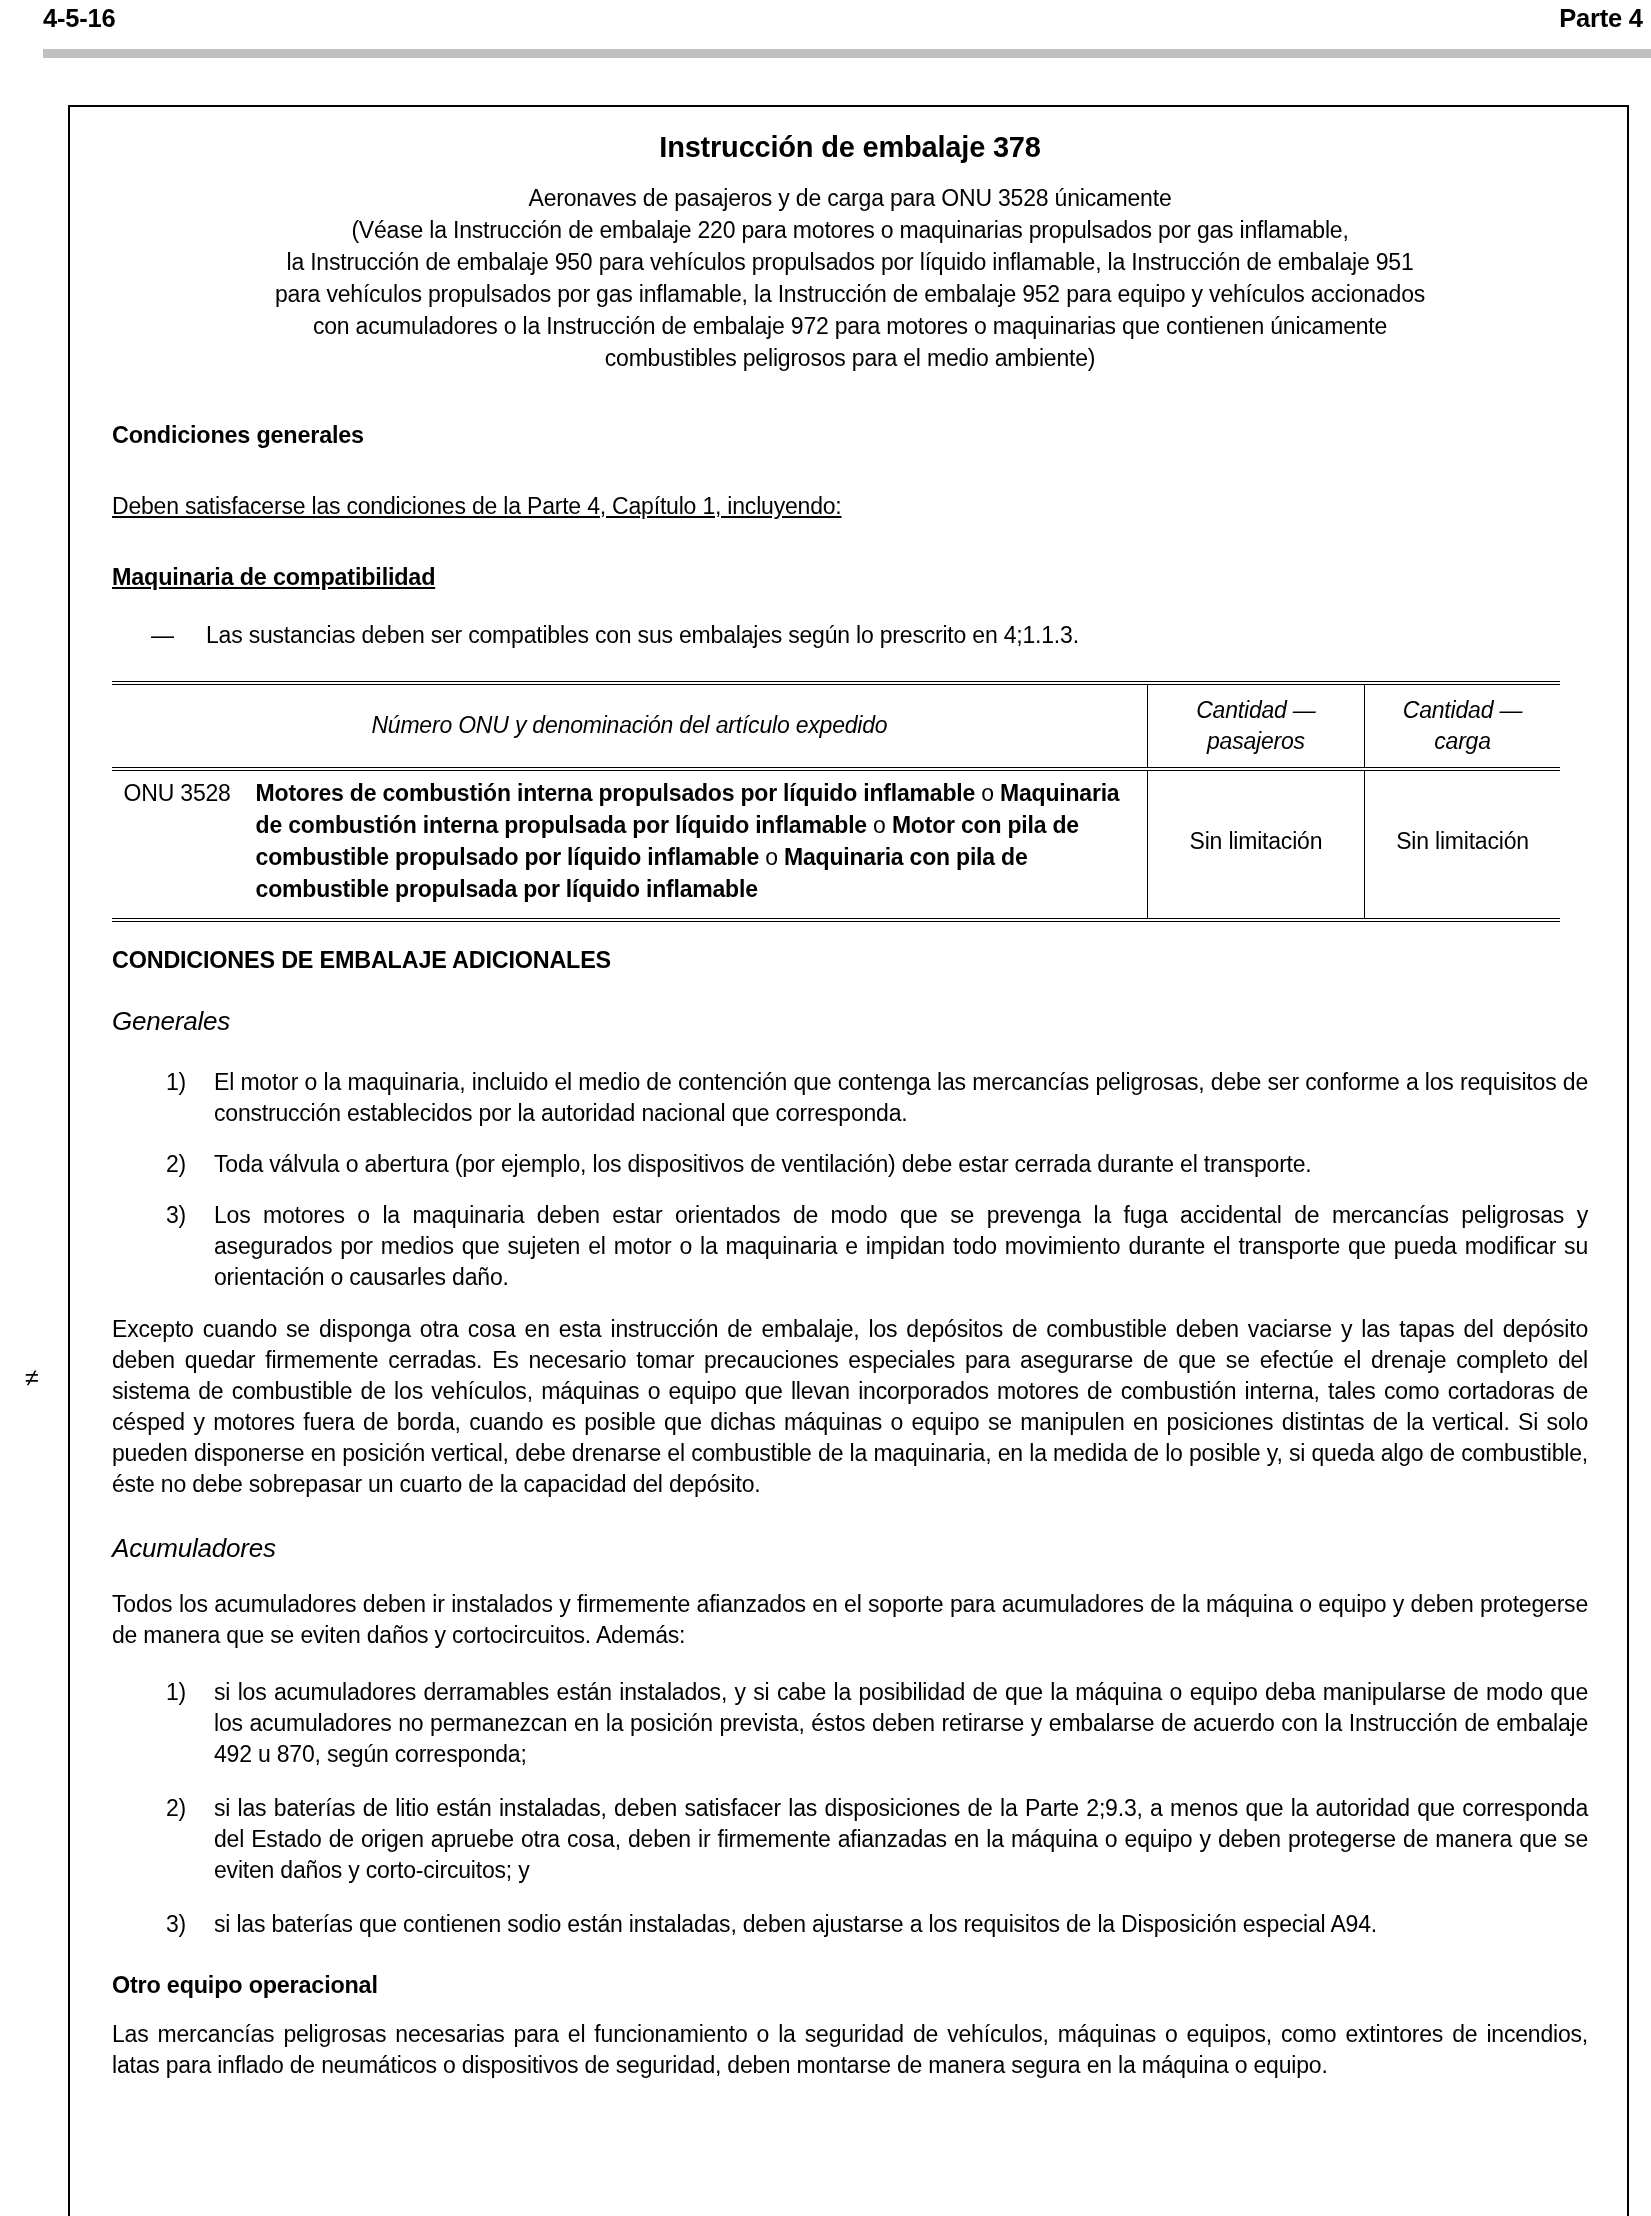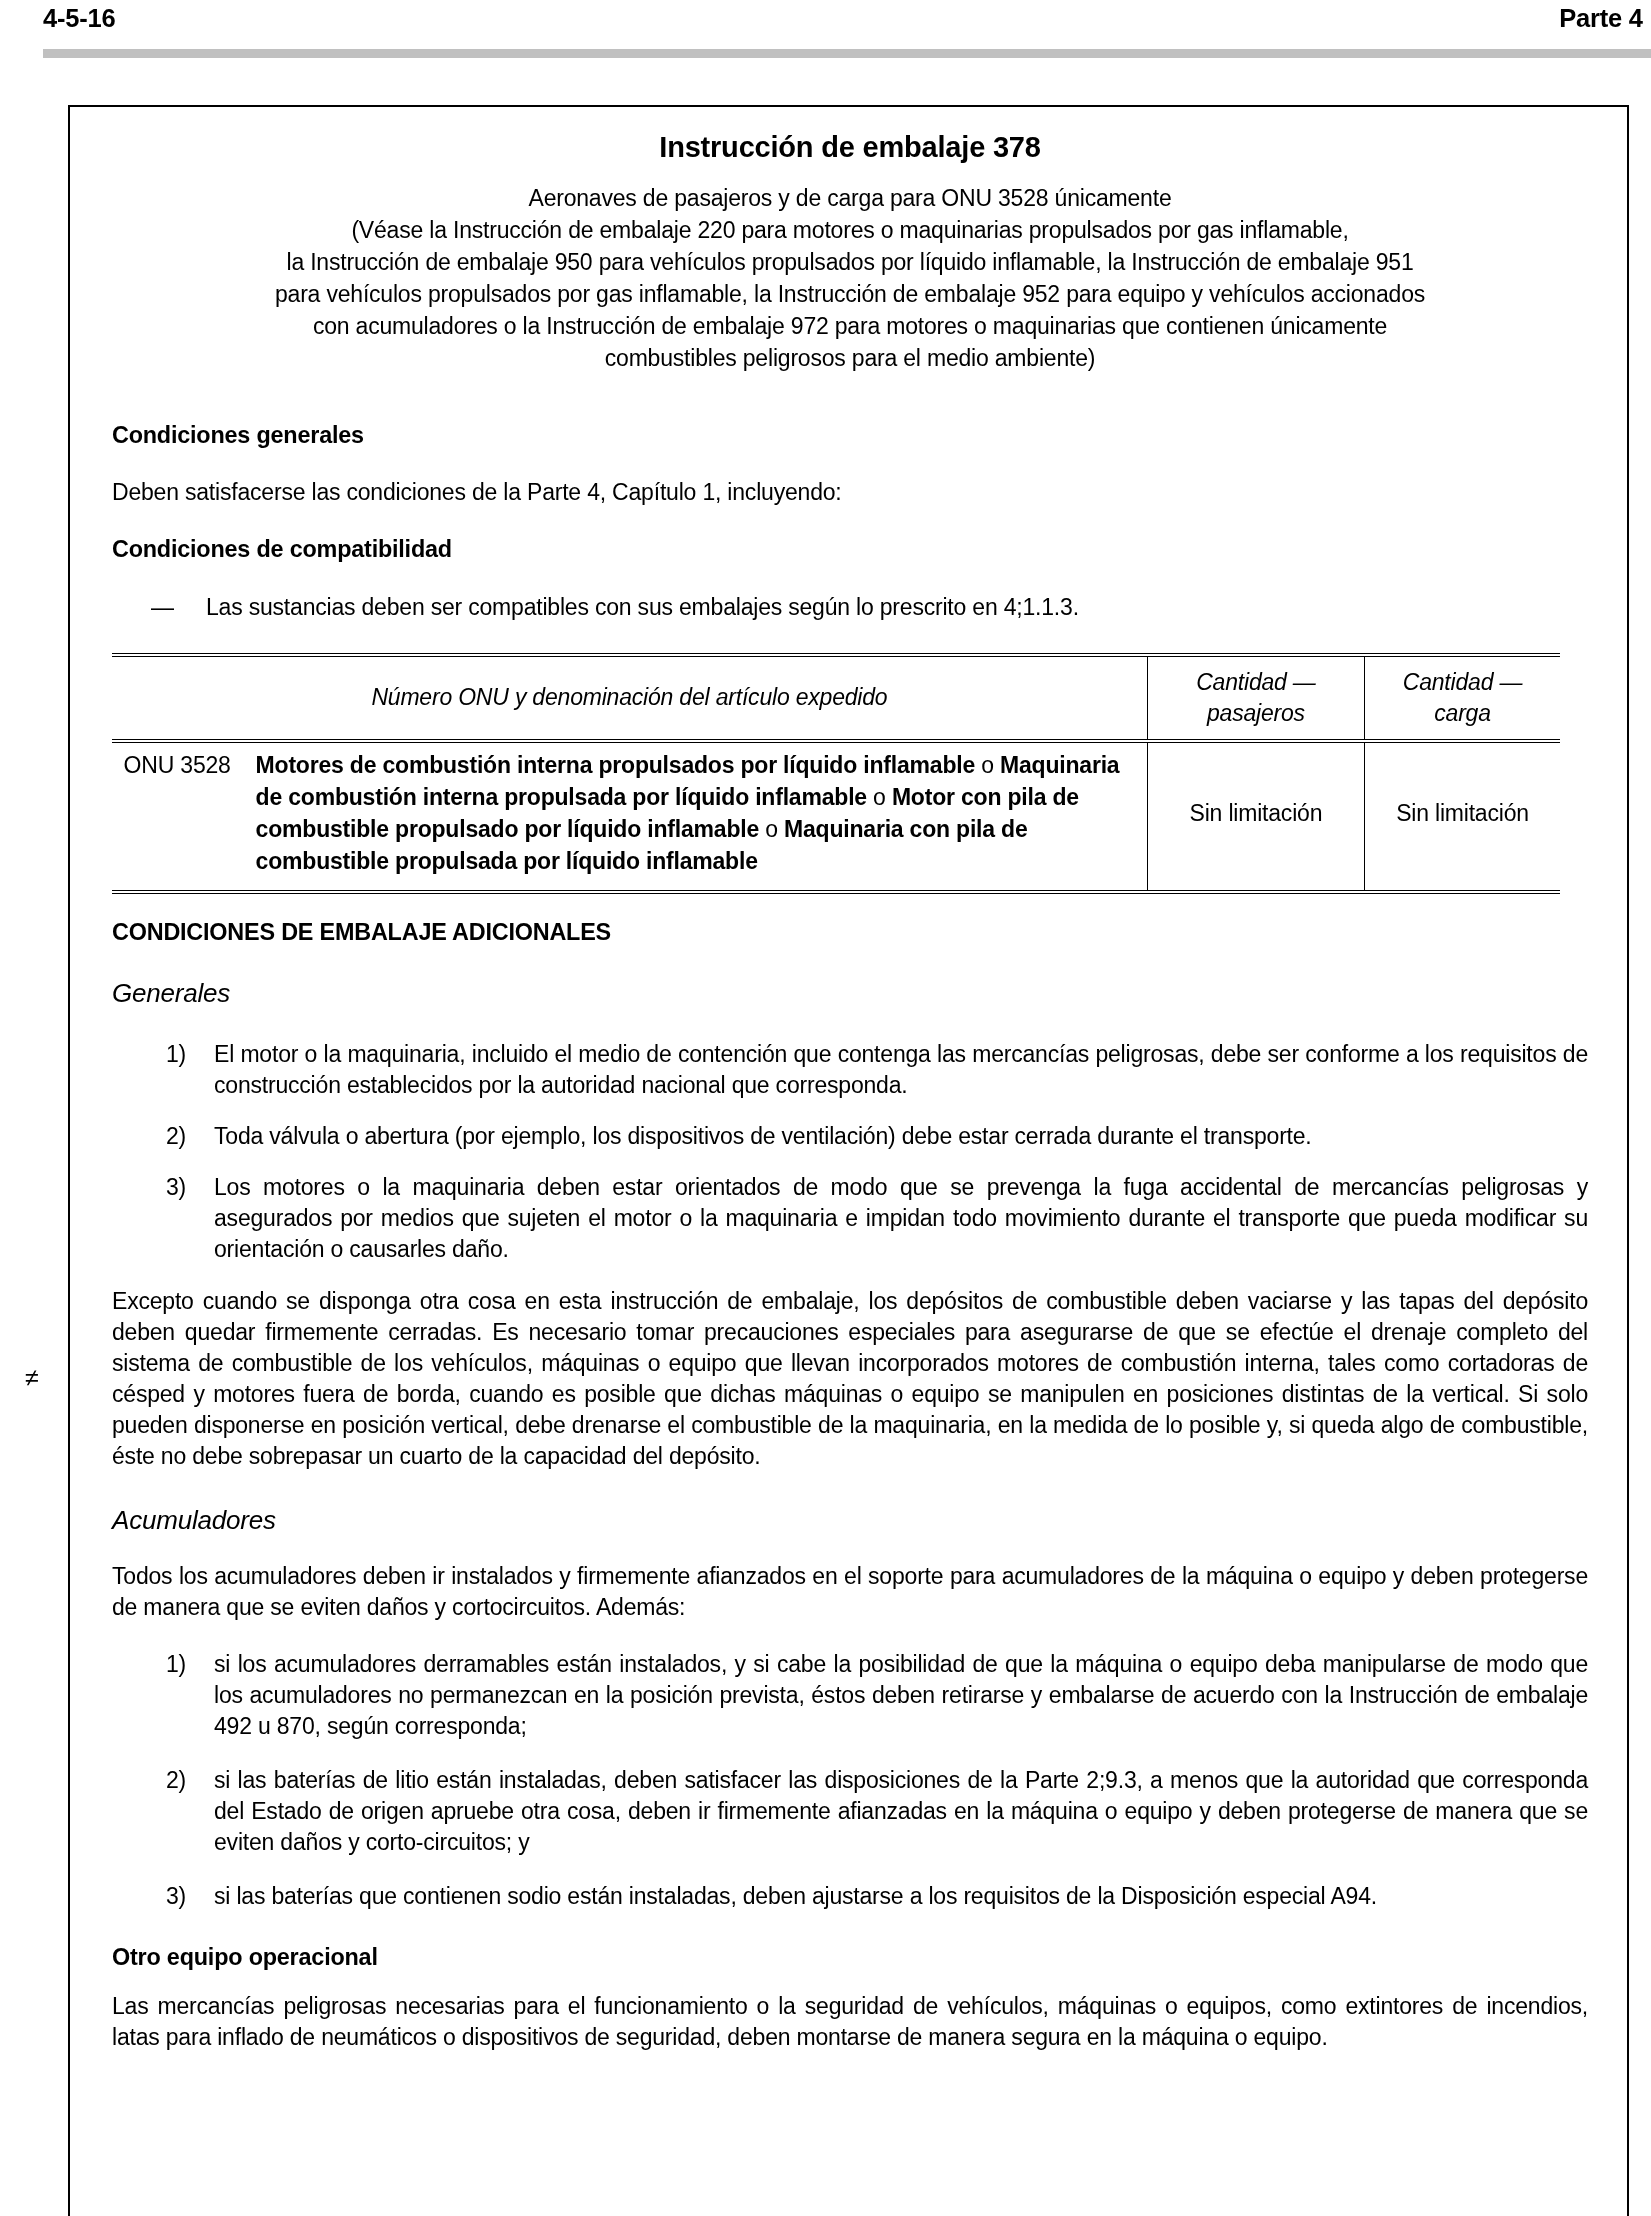--- a/index.html
+++ b/index.html
@@ -21,21 +21,21 @@
     border:2.5px solid #000;border-bottom:none;box-sizing:border-box;
     padding:0 39px 0 42px;
   }
   .ititle{font-weight:bold;font-size:29px;line-height:35px;text-align:center;margin-top:23px;}
   .isub{text-align:center;margin-top:16.5px;}
   .isub div{line-height:32px;}
   h3{font-weight:bold;font-size:23.4px;line-height:31px;margin:0;}
   h4{font-weight:normal;font-style:italic;font-size:26px;line-height:31px;margin:0;}
   p{margin:0;text-align:justify;}
   .mt-sec{margin-top:46px;}
-  .mt-par{margin-top:26px;}
+  .mt-par{margin-top:40px;text-decoration:underline;}
   
   .dash-item{display:flex;margin-left:39px;margin-top:27px;}
   .dash-item .dnum{flex:0 0 55px;}
   .dash-item .dtext{flex:1;}
   
   .num-item{display:flex;margin-left:54px;}
   .num-item .num{flex:0 0 48px;}
   .num-item .itext{flex:1;text-align:justify;}
   
   table.untable{
@@ -79,21 +79,21 @@
     <div>la Instrucción de embalaje 950 para vehículos propulsados por líquido inflamable, la Instrucción de embalaje 951</div>
     <div>para vehículos propulsados por gas inflamable, la Instrucción de embalaje 952 para equipo y vehículos accionados</div>
     <div>con acumuladores o la Instrucción de embalaje 972 para motores o maquinarias que contienen únicamente</div>
     <div>combustibles peligrosos para el medio ambiente)</div>
   </div>
 
   <h3 class="mt-sec">Condiciones generales</h3>
 
   <p class="mt-par">Deben satisfacerse las condiciones de la Parte 4, Capítulo 1, incluyendo:</p>
 
-  <h3 class="mt-par">Condiciones de compatibilidad</h3>
+  <h3 class="mt-par">Maquinaria de compatibilidad</h3>
 
   <div class="dash-item">
     <span class="dnum">—</span>
     <span class="dtext">Las sustancias deben ser compatibles con sus embalajes según lo prescrito en 4;1.1.3.</span>
   </div>
 
   <table class="untable">
     <colgroup>
         <col style="width:71.5%">
         <col style="width:15%">

